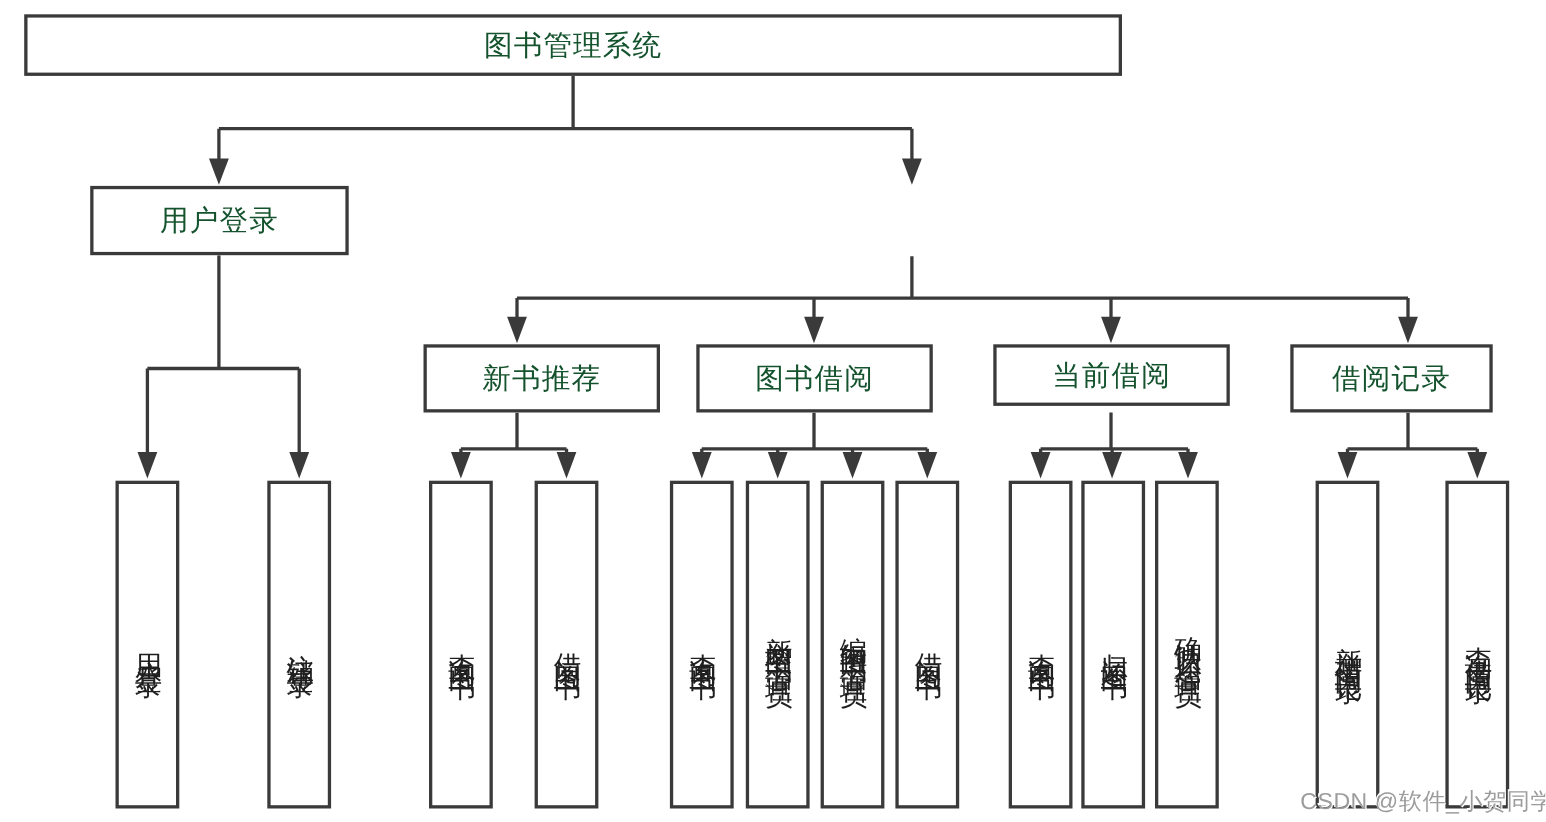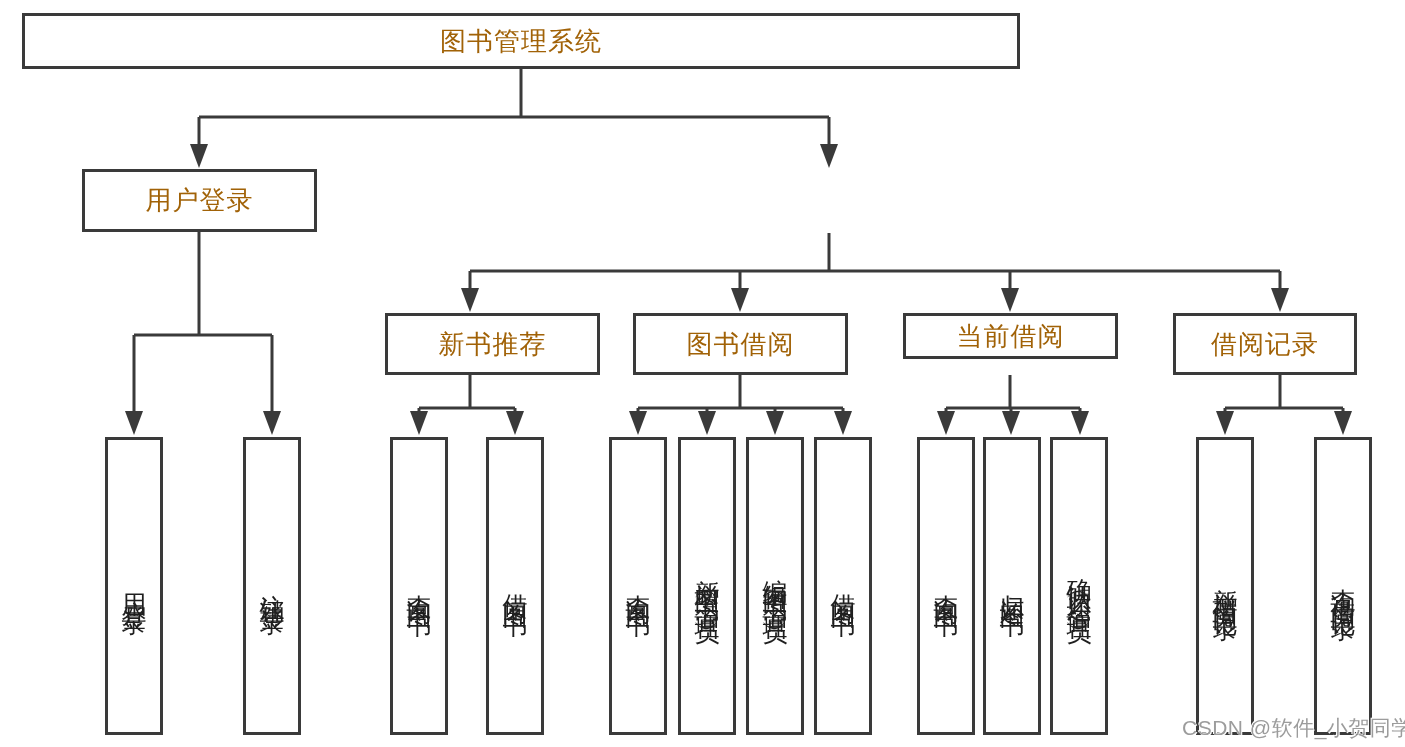--- a/index.html
+++ b/index.html
@@ -24,21 +24,21 @@
     pointer-events: none;
   }
   .box {
     position: absolute;
     box-sizing: border-box;
     border: 3px solid #3a3a3a;
     background: #ffffff;
     display: flex;
     align-items: center;
     justify-content: center;
-    color: #a16207;
+    color: #14532d;
     font-size: 26px;
     letter-spacing: 1px;
     white-space: nowrap;
   }
   .leaf {
     position: absolute;
     box-sizing: border-box;
     border: 3px solid #3a3a3a;
     background: #ffffff;
     display: flex;
@@ -56,21 +56,21 @@
     letter-spacing: 6px;
     line-height: 1;
     white-space: nowrap;
   }
   
   .root-box    { left: 22px;   top: 13px;  width: 998px; height: 56px; }
   .n-userlogin { left: 82px;   top: 169px; width: 235px; height: 63px; }
   .n-bookmgmt  { left: 712px;  top: 169px; width: 235px; height: 64px; }
   .n-newbook   { left: 364px;  top: 313px; width: 215px; height: 62px; margin-left: 21px; }
   .n-borrow    { left: 633px;  top: 313px; width: 215px; height: 62px; }
-  .n-current   { left: 903px;  top: 313px; width: 215px; height: 46px; }
+  .n-current   { left: 903px;  top: 313px; width: 215px; height: 56px; }
   .n-record    { left: 1173px; top: 313px; width: 184px; height: 62px; }
   
   .l-1a { left: 105px; }
   .l-1b { left: 243px; }
   .l-2a { left: 390px; }
   .l-2b { left: 486px; }
   .l-3a { left: 609px; }
   .l-3b { left: 678px; }
   .l-3c { left: 746px; }
   .l-3d { left: 814px; }

